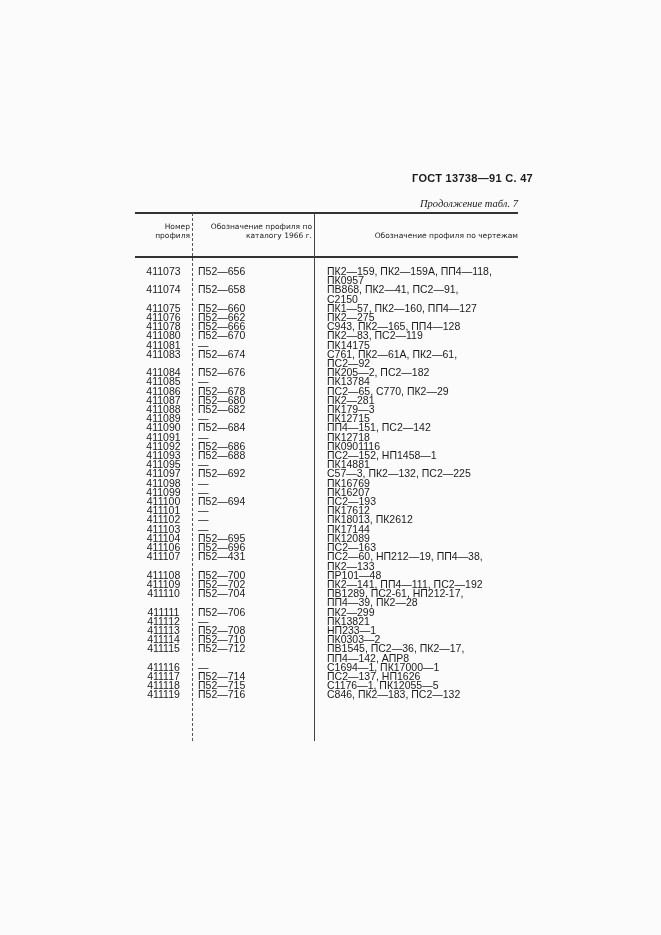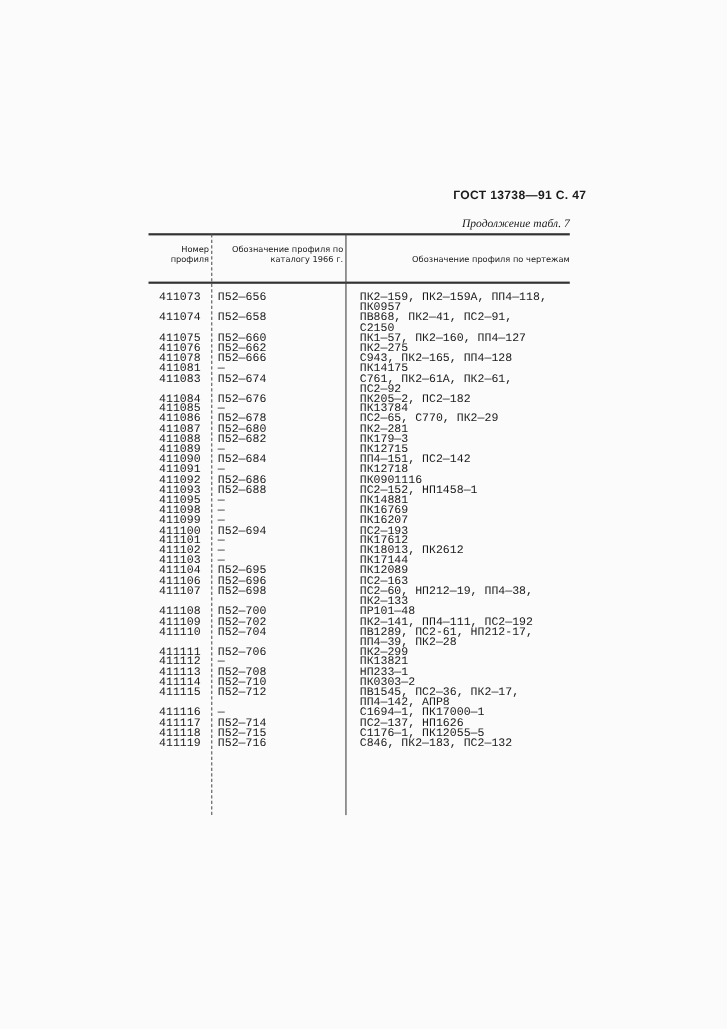--- a/index.html
+++ b/index.html
@@ -31,21 +31,21 @@
   .hdr {
     position: absolute; top: 222px; font-size: 7.5px; line-height: 9px;
     text-align: right; font-family: "DejaVu Sans", sans-serif;
   }
   .hdr.h1 { left: 136px; width: 54px; }
   .hdr.h2 { left: 196px; width: 116px; }
   .hdr.h3 { left: 318px; width: 200px; top: 231px; }
 
   .rows {
     position: absolute; left: 135px; top: 267px; width: 383px;
-    font-family: Liberation Mono, monospace; font-size: 10.5px; line-height: 9.2px;
+    font-family: Liberation Sans, sans-serif; font-size: 10.5px; line-height: 9.2px;
   }
   .row { display: flex; }
   .row .num { width: 57px; text-align: center; padding-right: 0; }
   .row .cat-wrap { width: 122px; padding-left: 6px; box-sizing: border-box; }
   .row .draw { flex: 1; padding-left: 13px; white-space: pre-line; }
 </style>
 </head>
 <body>
 
 <div class="page-header">ГОСТ 13738—91 С. 47</div>
@@ -84,20 +84,25 @@
       <div class="num">411076</div>
       <div class="cat-wrap">П52—662</div>
       <div class="draw">ПК2—275</div>
     </div>
     <div class="row">
       <div class="num">411078</div>
       <div class="cat-wrap">П52—666</div>
       <div class="draw">С943, ПК2—165, ПП4—128</div>
     </div>
     <div class="row">
+      <div class="num">411080</div>
+      <div class="cat-wrap">П52—670</div>
+      <div class="draw">ПК2—83, ПС2—119</div>
+    </div>
+    <div class="row">
       <div class="num">411081</div>
       <div class="cat-wrap">—</div>
       <div class="draw">ПК14175</div>
     </div>
     <div class="row">
       <div class="num">411083</div>
       <div class="cat-wrap">П52—674</div>
       <div class="draw">С761, ПК2—61А, ПК2—61,
 ПС2—92</div>
     </div>
@@ -150,20 +155,25 @@
       <div class="num">411093</div>
       <div class="cat-wrap">П52—688</div>
       <div class="draw">ПС2—152, НП1458—1</div>
     </div>
     <div class="row">
       <div class="num">411095</div>
       <div class="cat-wrap">—</div>
       <div class="draw">ПК14881</div>
     </div>
     <div class="row">
+      <div class="num">411097</div>
+      <div class="cat-wrap">П52—692</div>
+      <div class="draw">С57—3, ПК2—132, ПС2—225</div>
+    </div>
+    <div class="row">
       <div class="num">411098</div>
       <div class="cat-wrap">—</div>
       <div class="draw">ПК16769</div>
     </div>
     <div class="row">
       <div class="num">411099</div>
       <div class="cat-wrap">—</div>
       <div class="draw">ПК16207</div>
     </div>
     <div class="row">
@@ -191,21 +201,21 @@
       <div class="cat-wrap">П52—695</div>
       <div class="draw">ПК12089</div>
     </div>
     <div class="row">
       <div class="num">411106</div>
       <div class="cat-wrap">П52—696</div>
       <div class="draw">ПС2—163</div>
     </div>
     <div class="row">
       <div class="num">411107</div>
-      <div class="cat-wrap">П52—698</div>
+      <div class="cat-wrap">П52—431</div>
       <div class="draw">ПС2—60, НП212—19, ПП4—38,
 ПК2—133</div>
     </div>
     <div class="row">
       <div class="num">411108</div>
       <div class="cat-wrap">П52—700</div>
       <div class="draw">ПР101—48</div>
     </div>
     <div class="row">
       <div class="num">411109</div>

